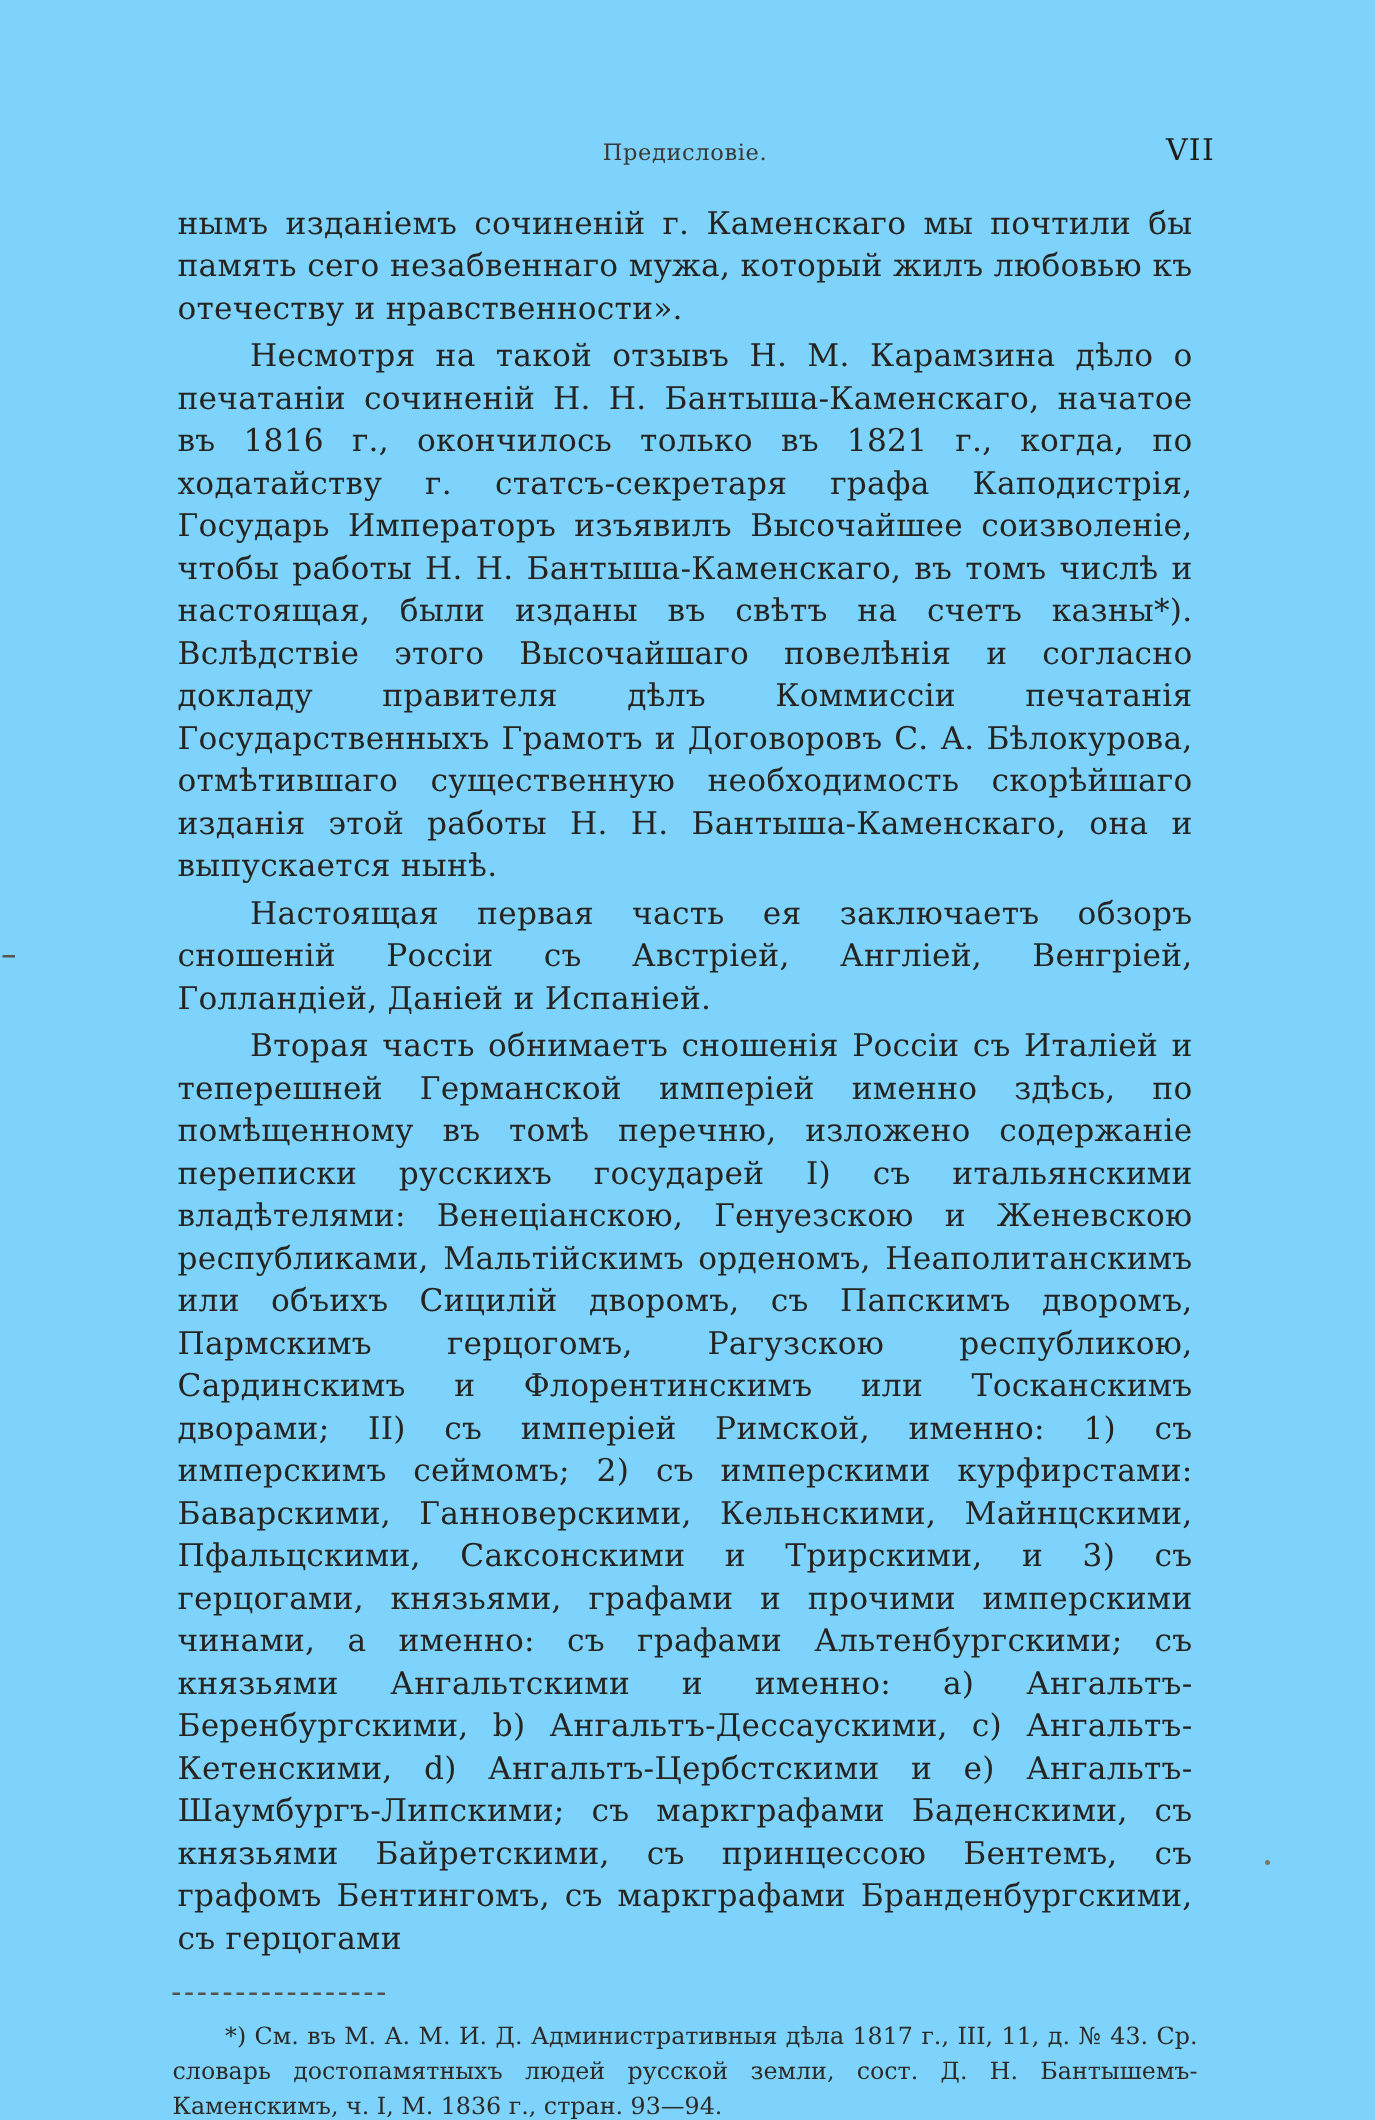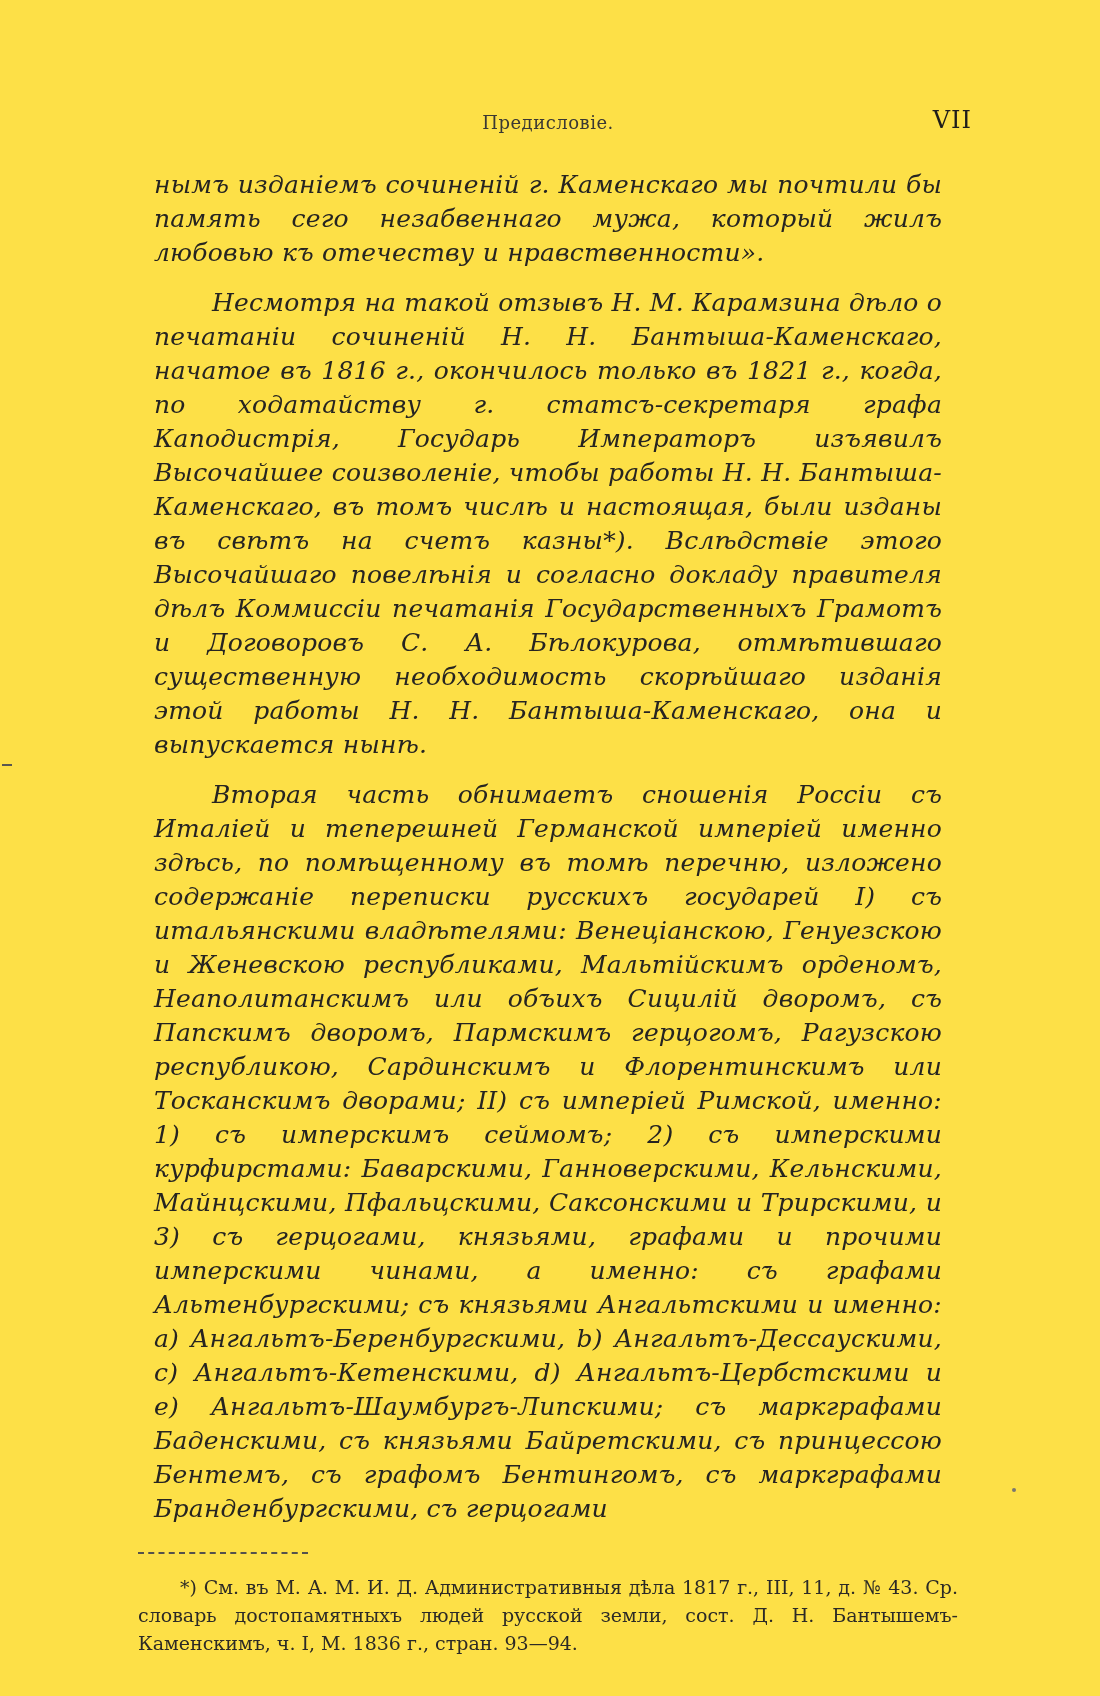--- a/index.html
+++ b/index.html
@@ -5,21 +5,21 @@
   html, body {
     margin: 0;
     padding: 0;
     background: #e8e6e1;
   }
   .page {
     position: relative;
     width: 1100px;
     height: 1696px;
     margin: 0 auto;
-    background: #fde047;
+    background: #7dd3fc;
     color: #262421;
     font-family: "DejaVu Serif", "Liberation Serif", serif;
     overflow: hidden;
     box-sizing: border-box;
   }
   .text-block {
     position: relative;
     margin: 0 142px 0 138px; 
   }
   .running-head {
@@ -45,22 +45,21 @@
     color: #1f1d1a;
   }
   .body-text {
     margin-top: 10px;
     font-size: 25px;
     line-height: 34px;
     text-align: justify;
     letter-spacing: 0.2px;
   }
   .body-text p {
-    margin: 16px;
-    font-style: italic;
+    margin: 4px;
   }
   .body-text p.indented {
     text-indent: 58px;
   }
   .footnote-rule {
     width: 170px;
     border: 0;
     border-top: 2px dashed #55524c;
     margin: 26px 0 10px 0;
     height: 0;
@@ -99,20 +98,21 @@
   <div class="text-block">
 
     <div class="running-head">
       <span class="head-title">Предисловіе.</span>
       <span class="page-number">VII</span>
     </div>
 
     <div class="body-text">
       <p>нымъ изданіемъ сочиненій г. Каменскаго мы почтили бы память сего незабвеннаго мужа, который жилъ любовью къ отечеству и нравственности».</p>
       <p class="indented">Несмотря на такой отзывъ Н. М. Карамзина дѣло о печатаніи сочиненій Н. Н. Бантыша-Каменскаго, начатое въ 1816 г., окончилось только въ 1821 г., когда, по ходатайству г. статсъ-секретаря графа Каподистрія, Государь Императоръ изъявилъ Высочайшее соизволеніе, чтобы работы Н. Н. Бантыша-Каменскаго, въ томъ числѣ и настоящая, были изданы въ свѣтъ на счетъ казны*). Вслѣдствіе этого Высочайшаго повелѣнія и согласно докладу правителя дѣлъ Коммиссіи печатанія Государственныхъ Грамотъ и Договоровъ С. А. Бѣлокурова, отмѣтившаго существенную необходимость скорѣйшаго изданія этой работы Н. Н. Бантыша-Каменскаго, она и выпускается нынѣ.</p>
+      <p class="indented">Настоящая первая часть ея заключаетъ обзоръ сношеній Россіи съ Австріей, Англіей, Венгріей, Голландіей, Даніей и Испаніей.</p>
       <p class="indented">Вторая часть обнимаетъ сношенія Россіи съ Италіей и теперешней Германской имперіей именно здѣсь, по помѣщенному въ томѣ перечню, изложено содержаніе переписки русскихъ государей I) съ итальянскими владѣтелями: Венеціанскою, Генуезскою и Женевскою республиками, Мальтійскимъ орденомъ, Неаполитанскимъ или объихъ Сицилій дворомъ, съ Папскимъ дворомъ, Пармскимъ герцогомъ, Рагузскою республикою, Сардинскимъ и Флорентинскимъ или Тосканскимъ дворами; II) съ имперіей Римской, именно: 1) съ имперскимъ сеймомъ; 2) съ имперскими курфирстами: Баварскими, Ганноверскими, Кельнскими, Майнцскими, Пфальцскими, Саксонскими и Трирскими, и 3) съ герцогами, князьями, графами и прочими имперскими чинами, а именно: съ графами Альтенбургскими; съ князьями Ангальтскими и именно: a) Ангальтъ-Беренбургскими, b) Ангальтъ-Дессаускими, c) Ангальтъ-Кетенскими, d) Ангальтъ-Цербстскими и e) Ангальтъ-Шаумбургъ-Липскими; съ маркграфами Баденскими, съ князьями Байретскими, съ принцессою Бентемъ, съ графомъ Бентингомъ, съ маркграфами Бранденбургскими, съ герцогами</p>
     </div>
 
     <hr class="footnote-rule">
 
     <p class="footnote">*) См. въ М. А. М. И. Д. Административныя дѣла 1817 г., III, 11, д. № 43. Ср. словарь достопамятныхъ людей русской земли, сост. Д. Н. Бантышемъ-Каменскимъ, ч. I, М. 1836 г., стран. 93—94.</p>
 
   </div>
 
   <div class="artifact-dash"></div>

